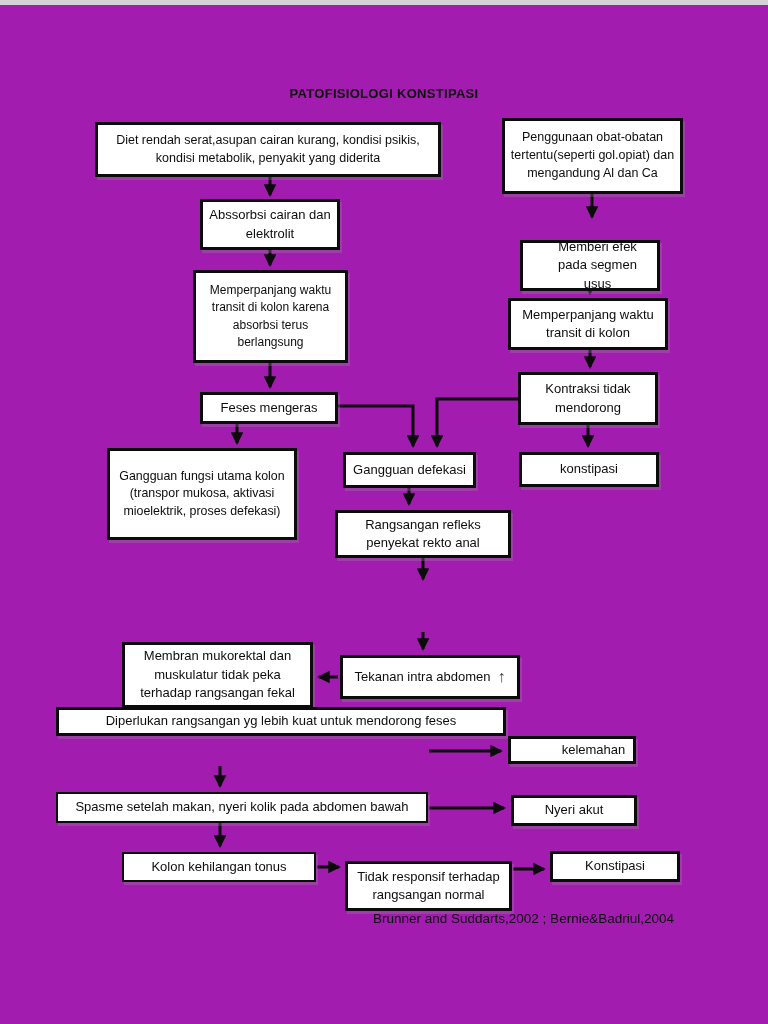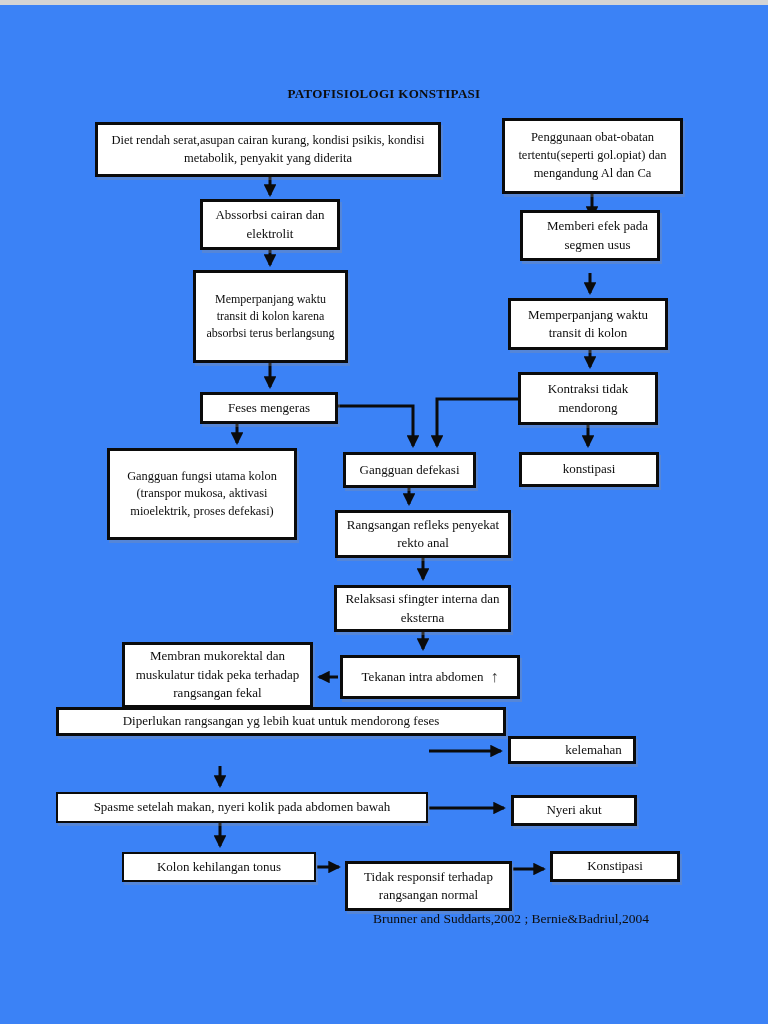--- a/index.html
+++ b/index.html
@@ -1,18 +1,18 @@
 <!DOCTYPE html>
 <html><head>
 <meta charset="utf-8">
 <style>
   html,body{margin:0;padding:0;background:#fff;}
   .page{
-    position:relative;width:768px;height:1024px;background:#3b82f6;
-    font-family:Liberation Serif, serif;color:#0d0d0d;margin:0 auto;overflow:hidden;
+    position:relative;width:768px;height:1024px;background:#a21caf;
+    font-family:Liberation Sans, sans-serif;color:#0d0d0d;margin:0 auto;overflow:hidden;
   }
   .top-edge{position:absolute;left:0;top:0;width:768px;height:5px;background:#d4d4d4;}
   .title{
     position:absolute;left:0;top:86px;width:768px;text-align:center;
     font-size:13px;font-weight:bold;letter-spacing:.3px;
   }
   .citation{
     position:absolute;left:373px;top:911px;font-size:13.5px;white-space:nowrap;
   }
   .node{
@@ -22,21 +22,21 @@
     box-shadow:2px 3px 0 rgba(145,145,145,.30);
   }
   .nowrap{white-space:nowrap;}
   svg.flow{position:absolute;left:0;top:0;pointer-events:none;}
   .fl{stroke:#0b0b0b;stroke-width:3;fill:none;}
   .up-glyph{font-size:16px;font-weight:400;color:#3a3a3a;margin-left:7px;line-height:1;}
 
   .n-diet{left:95px;top:122px;width:346px;height:55px;font-size:12.5px;}
   .n-obat{left:502px;top:118px;width:181px;height:76px;font-size:12.5px;}
   .n-abssorbsi{left:200px;top:199px;width:140px;height:51px;}
-  .n-memberi{left:520px;top:210px;width:140px;height:51px;padding-left:20px;}
+  .n-memberi{left:520px;top:240px;width:140px;height:51px;padding-left:20px;}
   .n-memp-kiri{left:193px;top:270px;width:155px;height:93px;font-size:12px;padding:2px 3px;}
   .n-memp-kanan{left:508px;top:298px;width:160px;height:52px;}
   .n-feses{left:200px;top:392px;width:138px;height:32px;}
   .n-kontraksi{left:518px;top:372px;width:140px;height:53px;}
   .n-gangguan-fungsi{left:107px;top:448px;width:190px;height:92px;font-size:12.4px;padding:9px 2px;}
   .n-gangguan-defekasi{left:343px;top:452px;width:133px;height:36px;}
   .n-konstipasi-1{left:519px;top:452px;width:140px;height:35px;}
   .n-rangsangan{left:335px;top:510px;width:176px;height:48px;}
   .n-relaksasi{left:334px;top:585px;width:177px;height:47px;padding:2px 3px;}
   .n-membran{left:122px;top:642px;width:191px;height:66px;}
@@ -91,21 +91,20 @@
   <div class="node n-abssorbsi">Abssorbsi cairan dan elektrolit</div>
   <div class="node n-memberi">Memberi efek pada segmen usus</div>
   <div class="node n-memp-kiri">Memperpanjang waktu transit di kolon karena absorbsi terus berlangsung</div>
   <div class="node n-memp-kanan">Memperpanjang waktu transit di kolon</div>
   <div class="node n-feses">Feses mengeras</div>
   <div class="node n-kontraksi">Kontraksi tidak mendorong</div>
   <div class="node n-gangguan-fungsi">Gangguan fungsi utama kolon (transpor mukosa, aktivasi mioelektrik, proses defekasi)</div>
   <div class="node n-gangguan-defekasi">Gangguan defekasi</div>
   <div class="node n-konstipasi-1">konstipasi</div>
   <div class="node n-rangsangan">Rangsangan refleks penyekat rekto anal</div>
-  <div class="node n-relaksasi">Relaksasi sfingter interna dan eksterna</div>
   <div class="node n-membran">Membran mukorektal dan muskulatur tidak peka terhadap rangsangan fekal</div>
   <div class="node n-tekanan">
     <span>Tekanan intra abdomen</span>
     <span class="up-glyph">↑</span>
   </div>
   <div class="node n-diperlukan nowrap">Diperlukan rangsangan yg lebih kuat untuk mendorong feses</div>
   <div class="node n-kelemahan">kelemahan</div>
   <div class="node n-spasme nowrap">Spasme setelah makan, nyeri kolik pada abdomen bawah</div>
   <div class="node n-nyeri">Nyeri akut</div>
   <div class="node n-kolon">Kolon kehilangan tonus</div>

